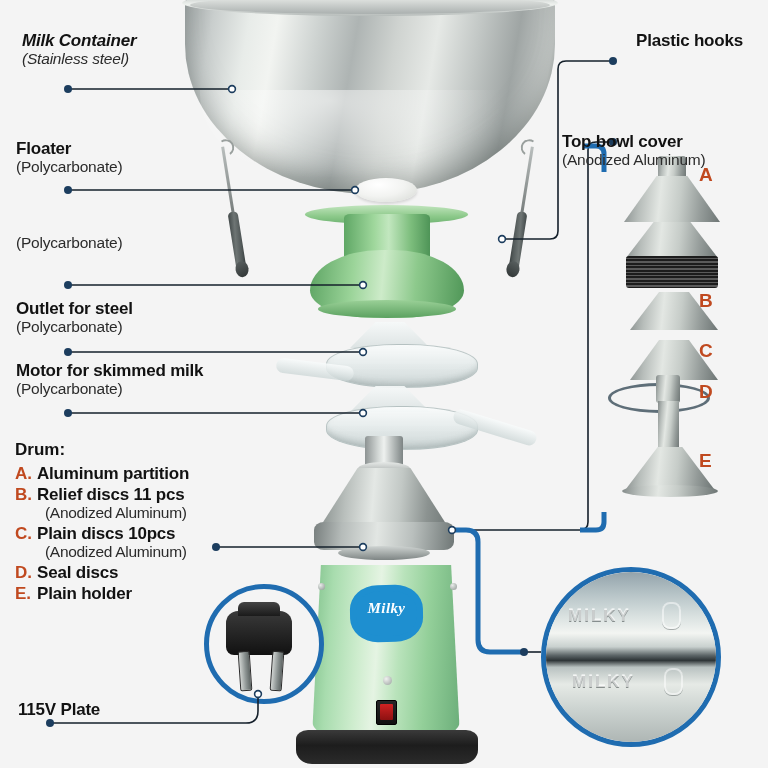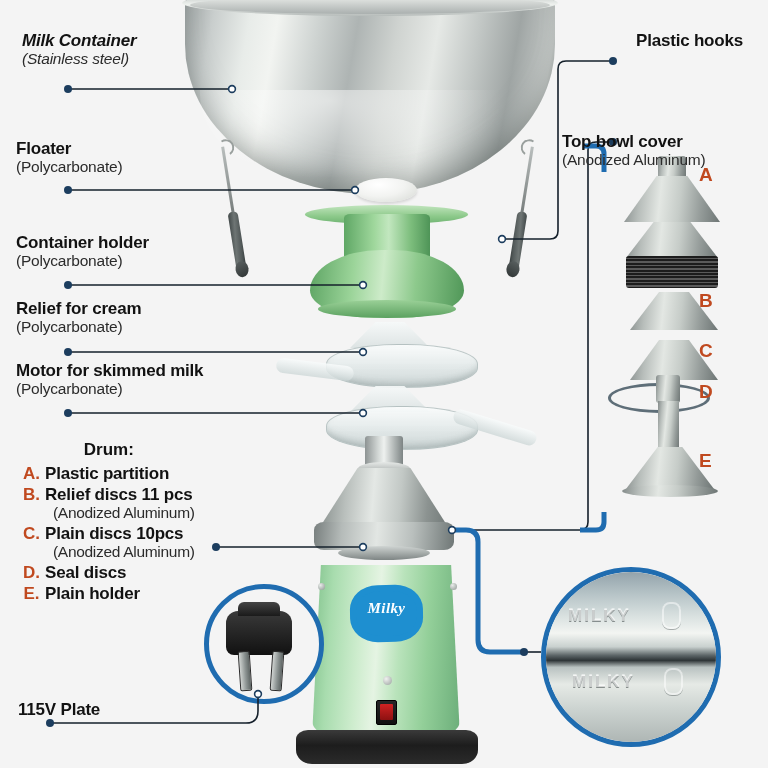--- a/index.html
+++ b/index.html
@@ -17,21 +17,21 @@
   .label .ttl{
     font-weight:bold;font-size:17px;color:#121212;line-height:1.05;
     letter-spacing:-.2px;white-space:nowrap;
   }
   .label .sub{
     font-weight:normal;font-size:15.5px;color:#2b2b2b;line-height:1.1;
     white-space:nowrap;letter-spacing:-.2px;
   }
 
   
-  .drumlist{position:absolute;left:23px;top:440px;text-align:center;}
+  .drumlist{position:absolute;left:15px;top:440px;}
   .drumlist .head{font-weight:bold;font-size:17px;color:#121212;margin-bottom:4px;}
   .drow{display:flex;align-items:baseline;gap:5px;margin-bottom:1px;}
   .dltr{font-weight:bold;font-size:17px;color:#c0491f;min-width:17px;}
   .dtxt{font-weight:bold;font-size:17px;color:#121212;letter-spacing:-.2px;white-space:nowrap;}
   .dsub{font-size:15.5px;color:#2b2b2b;margin-left:30px;margin-top:-2px;margin-bottom:2px;letter-spacing:-.3px;white-space:nowrap;}
 
   
   .svgl{position:absolute;left:0;top:0;width:768px;height:768px;pointer-events:none;}
 
   
@@ -433,40 +433,39 @@
     <div class="ttl">Milk Container</div>
     <div class="sub">(Stainless steel)</div>
   </div>
 
   <div class="label" style="left:16px;top:140px;">
     <div class="ttl">Floater</div>
     <div class="sub">(Polycarbonate)</div>
   </div>
 
   <div class="label" style="left:16px;top:234px;">
-    <div class="ttl">Container holder</div>
     <div class="sub">(Polycarbonate)</div>
   </div>
 
   <div class="label" style="left:16px;top:300px;">
-    <div class="ttl">Relief for cream</div>
+    <div class="ttl">Outlet for steel</div>
     <div class="sub">(Polycarbonate)</div>
   </div>
 
   <div class="label" style="left:16px;top:362px;">
     <div class="ttl">Motor for skimmed milk</div>
     <div class="sub">(Polycarbonate)</div>
   </div>
 
   <div class="drumlist">
     <div class="head">Drum:</div>
 
     <div class="drow">
       <span class="dltr">A.</span>
-      <span class="dtxt">Plastic partition</span>
+      <span class="dtxt">Aluminum partition</span>
     </div>
 
     <div class="drow">
       <span class="dltr">B.</span>
       <span class="dtxt">Relief discs 11 pcs</span>
     </div>
     <div class="dsub">(Anodized Aluminum)</div>
 
     <div class="drow">
       <span class="dltr">C.</span>

